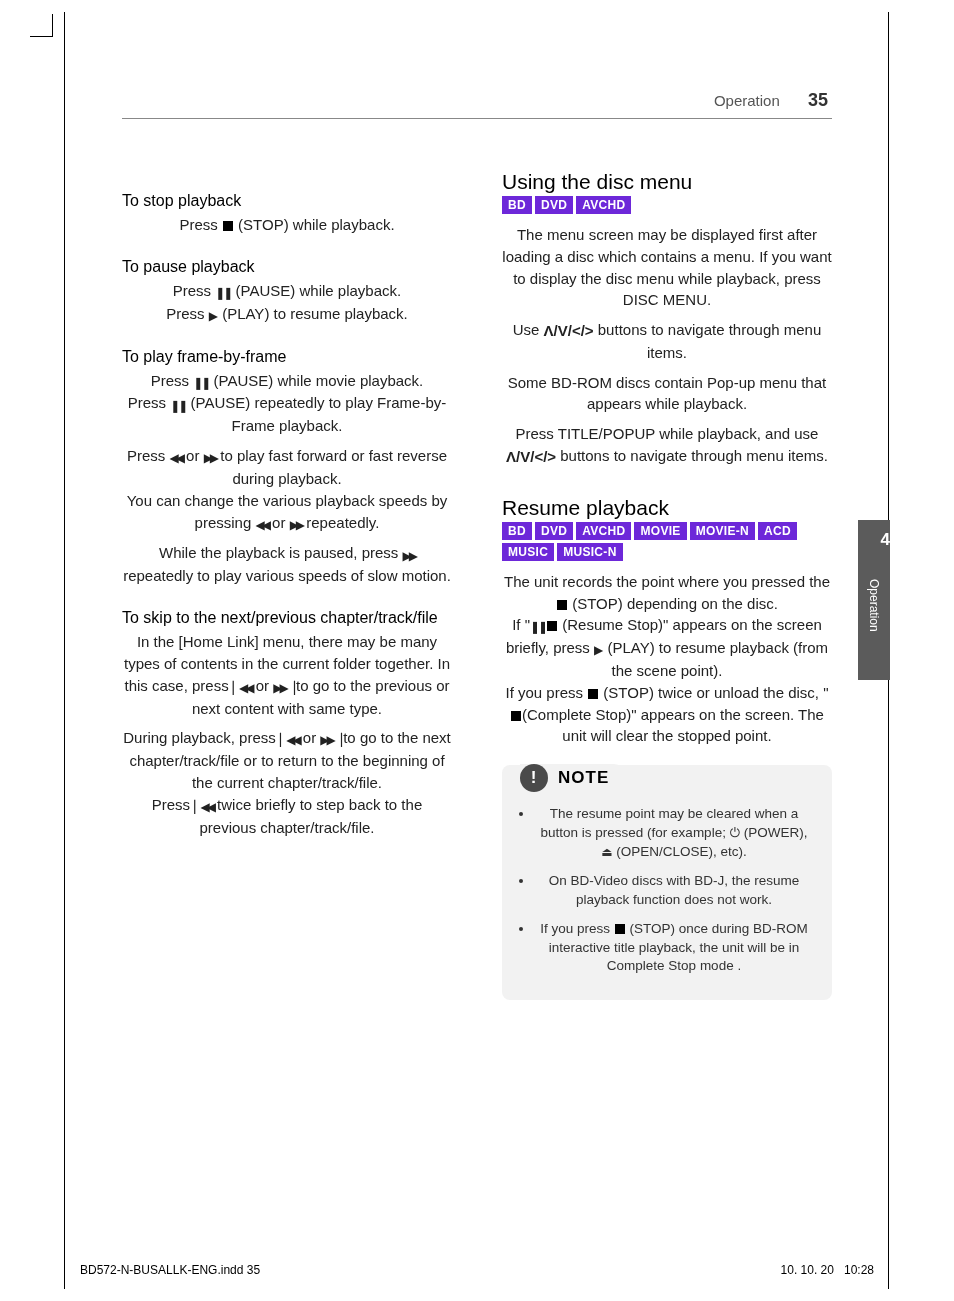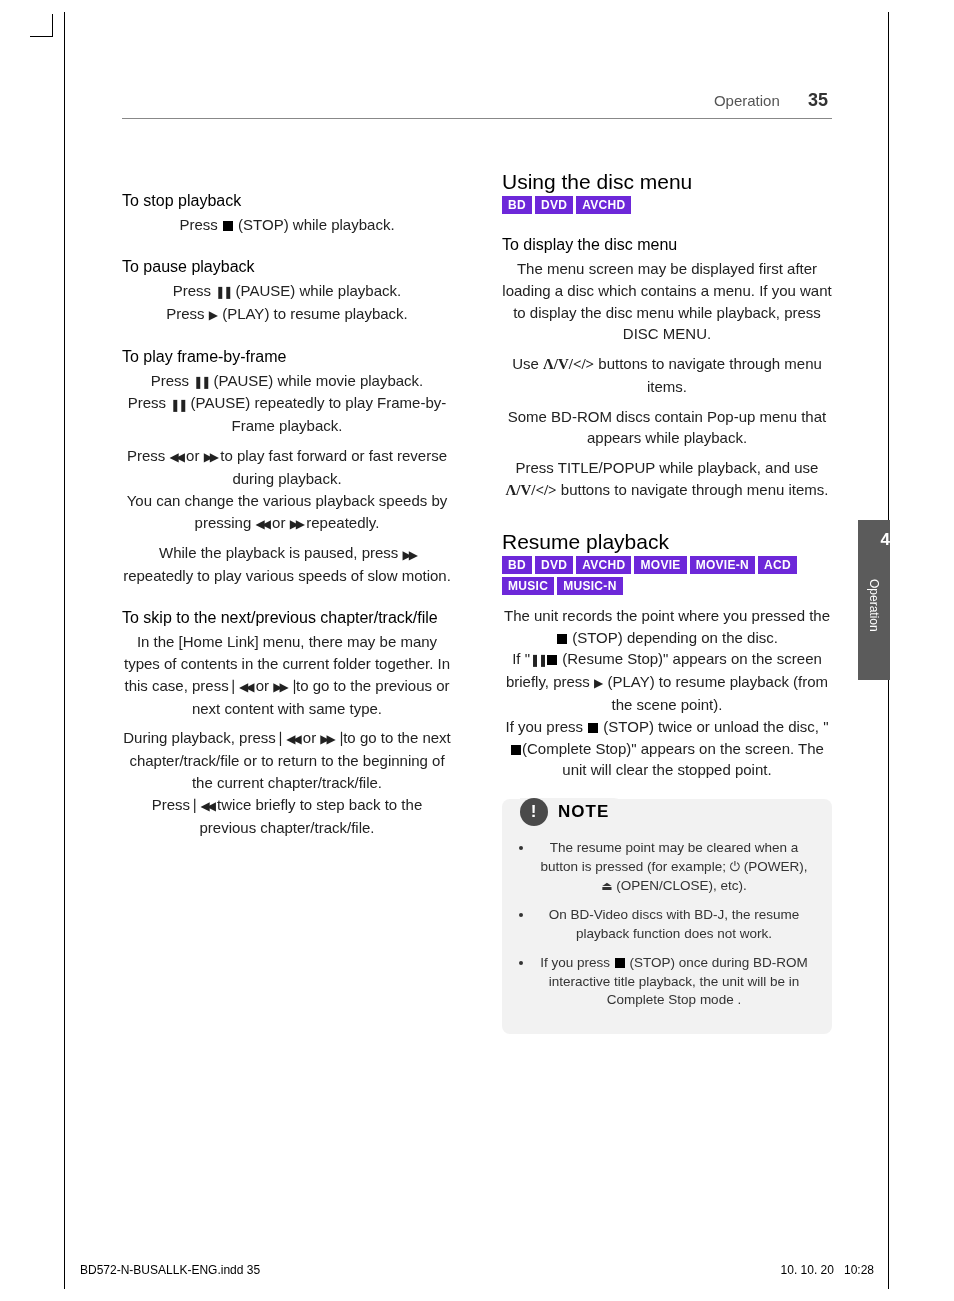--- a/index.html
+++ b/index.html
@@ -157,21 +157,21 @@
     left:80px;
     right:80px;
     font-size:12px;
     color:#000;
     display:flex;
     justify-content:space-between;
   }
   .icon {
     display:inline-block;
     vertical-align:middle;
-    font-family: Liberation Serif, serif;
+    font-family: Liberation Sans, sans-serif;
   }
   .stop-sq { width:10px; height:10px; background:#000; display:inline-block; vertical-align:baseline; margin: 0 1px -1px 1px;}
   .pause-bars::before { content:"\275A\275A"; letter-spacing:-2px; font-size:12px;}
   .play-tri::before { content:"\25B6"; font-size:12px;}
   .rew::before { content:"\25C0\25C0"; letter-spacing:-3px; font-size:12px;}
   .ff::before  { content:"\25B6\25B6"; letter-spacing:-3px; font-size:12px;}
   .prev::before{ content:"\258F\25C0\25C0"; letter-spacing:-3px; font-size:12px;}
   .next::before{ content:"\25B6\25B6\2595"; letter-spacing:-3px; font-size:12px;}
   .pwr::before { content:"\23FB"; font-size:13px;}
   .eject::before{content:"\23CF"; font-size:12px;}
@@ -235,21 +235,20 @@
     </div>
 
     <div class="col">
       <h2 style="margin-top:0">Using the disc menu</h2>
       <div class="chips">
         <span class="chip">BD</span>
         <span class="chip">DVD</span>
         <span class="chip">AVCHD</span>
       </div>
 
-      <h3>To display the disc menu</h3>
       <p>The menu screen may be displayed first after loading a disc which contains a menu. If you want to display the disc menu while playback, press DISC MENU.</p>
       <p>
         <span>Use </span><b class="icon">Λ/V/&lt;/&gt;</b><span> buttons to navigate through menu items.</span>
       </p>
 
       <p>Some BD-ROM discs contain Pop-up menu that appears while playback.</p>
       <p>
         <span>Press TITLE/POPUP while playback, and use </span><b class="icon">Λ/V/&lt;/&gt;</b><span> buttons to navigate through menu items.</span>
       </p>
 

